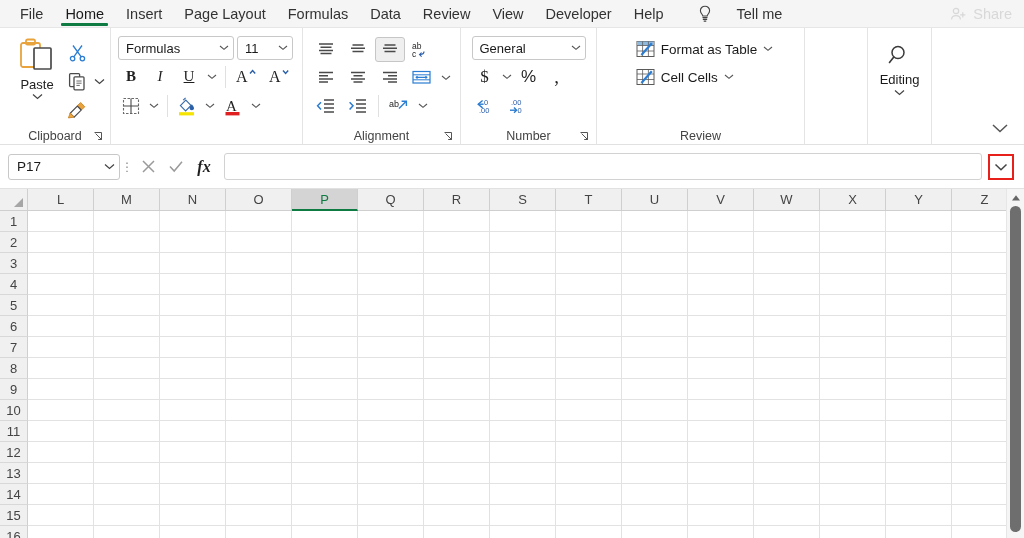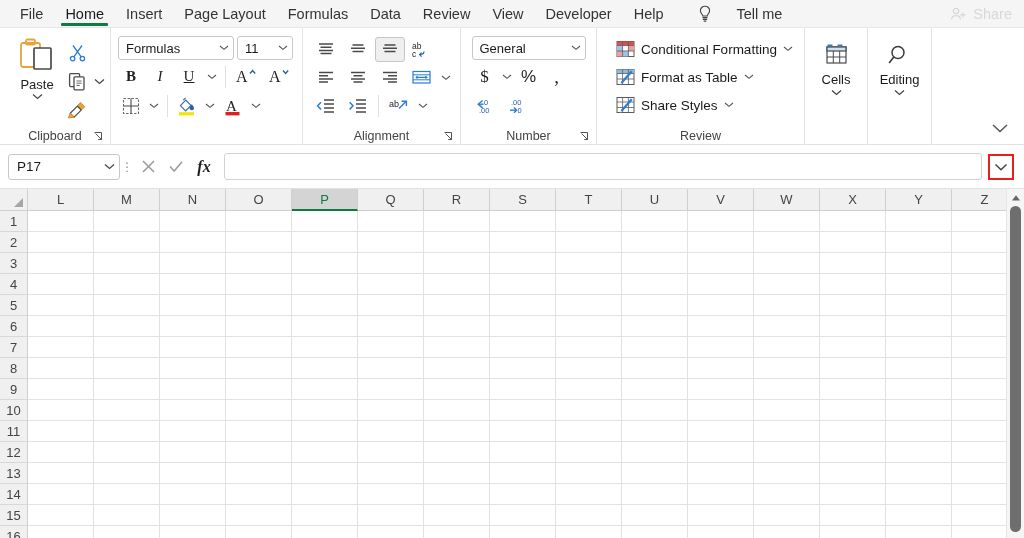--- a/index.html
+++ b/index.html
@@ -593,39 +593,20 @@
     </div>
   </div>
 
   <div class="group g-styles">
     <div class="group-body">
       <div class="styles-rows">
         <div class="srow">
           <span>
             <svg width="19" height="18" viewBox="0 0 19 18">
               <rect x="1" y="1.5" width="17" height="15" fill="#ffffff" stroke="#5a5a5a" stroke-width="1"></rect>
-              <rect x="1" y="1.5" width="17" height="4" fill="#d94f4f"></rect>
-              <rect x="1" y="5.5" width="5.6" height="5.5" fill="#9fc4e8"></rect>
-              <rect x="12.4" y="5.5" width="5.6" height="5.5" fill="#e8a0a0"></rect>
-              <rect x="1" y="11" width="5.6" height="5.5" fill="#e8a0a0"></rect>
-              <rect x="6.6" y="11" width="5.8" height="5.5" fill="#9fc4e8"></rect>
-              <path d="M6.6 1.5v15M12.4 1.5v15M1 5.5h17M1 11h17" stroke="#5a5a5a" stroke-width="0.8"></path>
-            </svg>
-          </span>
-          <span class="stext">Conditional Formatting</span>
-          <span>
-            <svg width="10" height="6" viewBox="0 0 10 6">
-                <path d="M1 1l4 3.4 4-3.4" fill="none" stroke="#555" stroke-width="1.1"></path>
-              </svg>
-          </span>
-        </div>
-        <div class="srow">
-          <span>
-            <svg width="19" height="18" viewBox="0 0 19 18">
-              <rect x="1" y="1.5" width="17" height="15" fill="#ffffff" stroke="#5a5a5a" stroke-width="1"></rect>
               <rect x="1" y="1.5" width="17" height="4" fill="#8fb8dd"></rect>
               <path d="M6.6 1.5v15M12.4 1.5v15M1 5.5h17M1 11h17" stroke="#5a5a5a" stroke-width="0.8"></path>
               <path d="M15.8 3.2L5.4 15" stroke="#2b7cd3" stroke-width="2.2"></path>
               <path d="M5.4 15l-1.4 1.6 2.2-.5z" fill="#e8c36a"></path>
             </svg>
           </span>
           <span class="stext">Format as Table</span>
           <span>
             <svg width="10" height="6" viewBox="0 0 10 6">
                 <path d="M1 1l4 3.4 4-3.4" fill="none" stroke="#555" stroke-width="1.1"></path>
@@ -634,53 +615,35 @@
         </div>
         <div class="srow">
           <span>
             <svg width="19" height="18" viewBox="0 0 19 18">
               <rect x="1" y="1.5" width="17" height="15" fill="#ffffff" stroke="#5a5a5a" stroke-width="1"></rect>
               <path d="M6.6 1.5v15M12.4 1.5v15M1 6h17M1 11.5h17" stroke="#5a5a5a" stroke-width="0.8"></path>
               <path d="M15.8 3.2L5.4 15" stroke="#2b7cd3" stroke-width="2.2"></path>
               <path d="M5.4 15l-1.4 1.6 2.2-.5z" fill="#e8c36a"></path>
             </svg>
           </span>
-          <span class="stext">Share Styles</span>
+          <span class="stext">Cell Cells</span>
           <span>
             <svg width="10" height="6" viewBox="0 0 10 6">
                 <path d="M1 1l4 3.4 4-3.4" fill="none" stroke="#555" stroke-width="1.1"></path>
               </svg>
           </span>
         </div>
       </div>
     </div>
     <div class="group-label">
       <span>Review</span>
     </div>
   </div>
 
   <div class="group g-cells">
-    <div class="group-body">
-      <div class="bigbtn">
-        <span>
-          <svg width="25" height="24" viewBox="0 0 25 24">
-            <rect x="3" y="4" width="19" height="16" fill="#ffffff" stroke="#4a4a4a" stroke-width="1.2"></rect>
-            <rect x="3" y="4" width="19" height="4" fill="#cfe2f3" stroke="#4a4a4a" stroke-width="1.2"></rect>
-            <path d="M9.3 8v12M15.7 8v12M3 14h19" stroke="#4a4a4a" stroke-width="1"></path>
-            <path d="M3.5 2.2h5M13.5 2.2h5" stroke="#2b7cd3" stroke-width="1.5"></path>
-          </svg>
-        </span>
-        <span class="bl">Cells</span>
-        <span style="margin-top:2px;">
-          <svg width="11" height="7" viewBox="0 0 11 7">
-              <path d="M1 1.5l4.5 4 4.5-4" fill="none" stroke="#444" stroke-width="1.2"></path>
-            </svg>
-        </span>
-      </div>
-    </div>
     <div class="group-label"></div>
   </div>
 
   <div class="group g-editing">
     <div class="group-body">
       <div class="bigbtn">
         <span>
           <svg width="25" height="24" viewBox="0 0 25 24">
             <circle cx="11" cy="9.5" r="6" fill="none" stroke="#3a3a3a" stroke-width="1.5"></circle>
             <path d="M6.6 14.2L2.5 19.5" stroke="#3a3a3a" stroke-width="1.6" stroke-linecap="round"></path>

